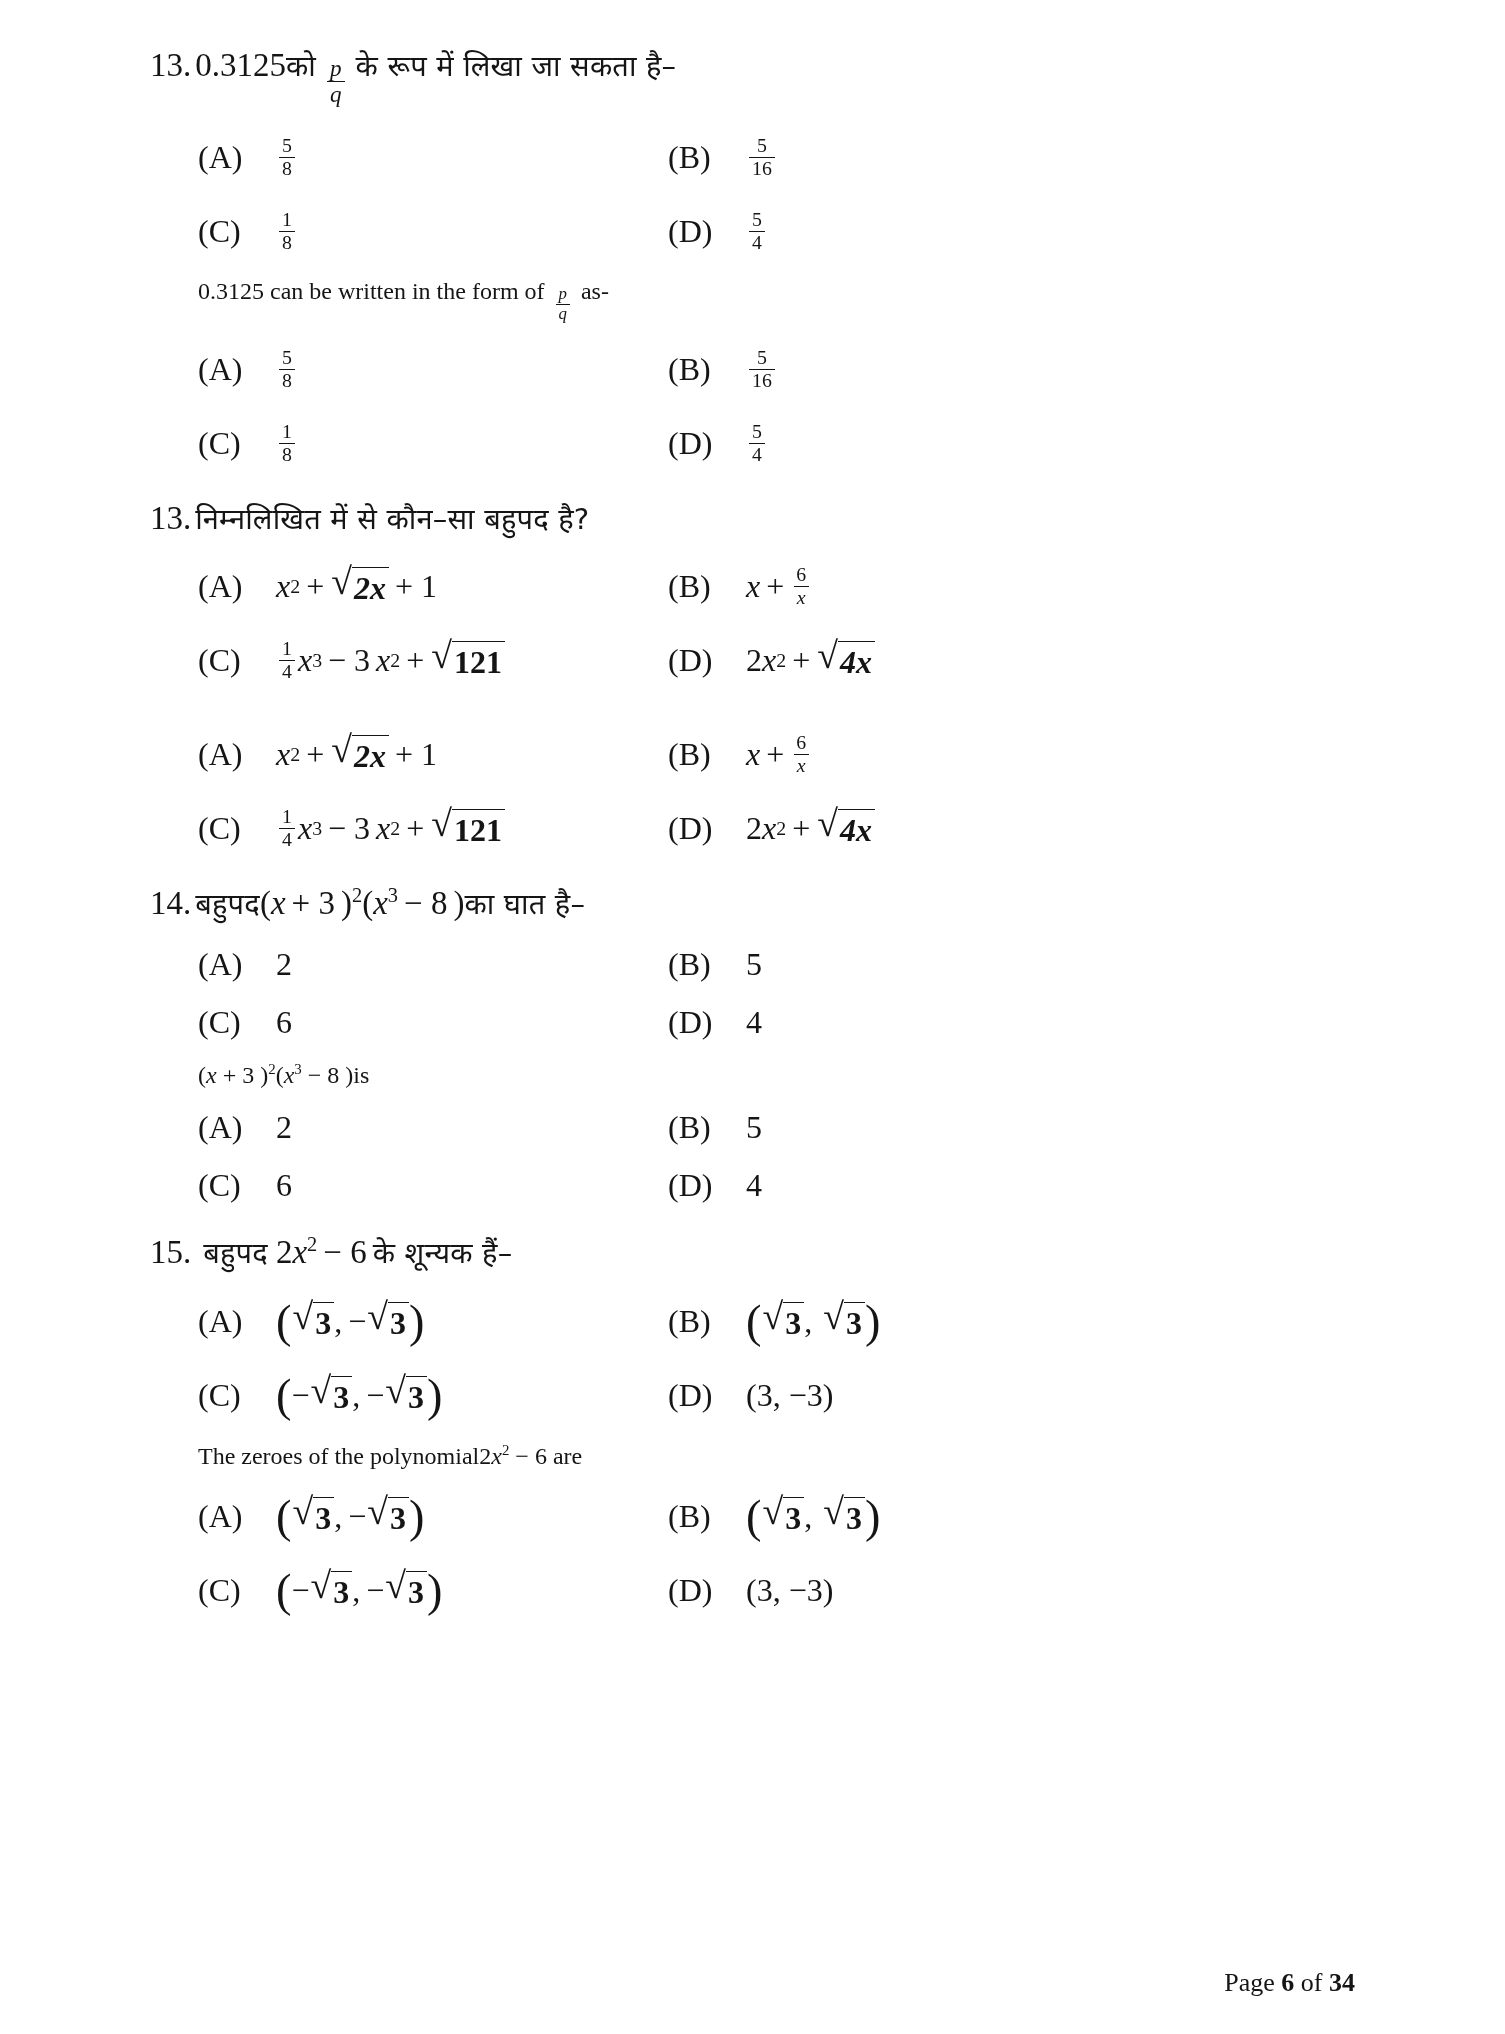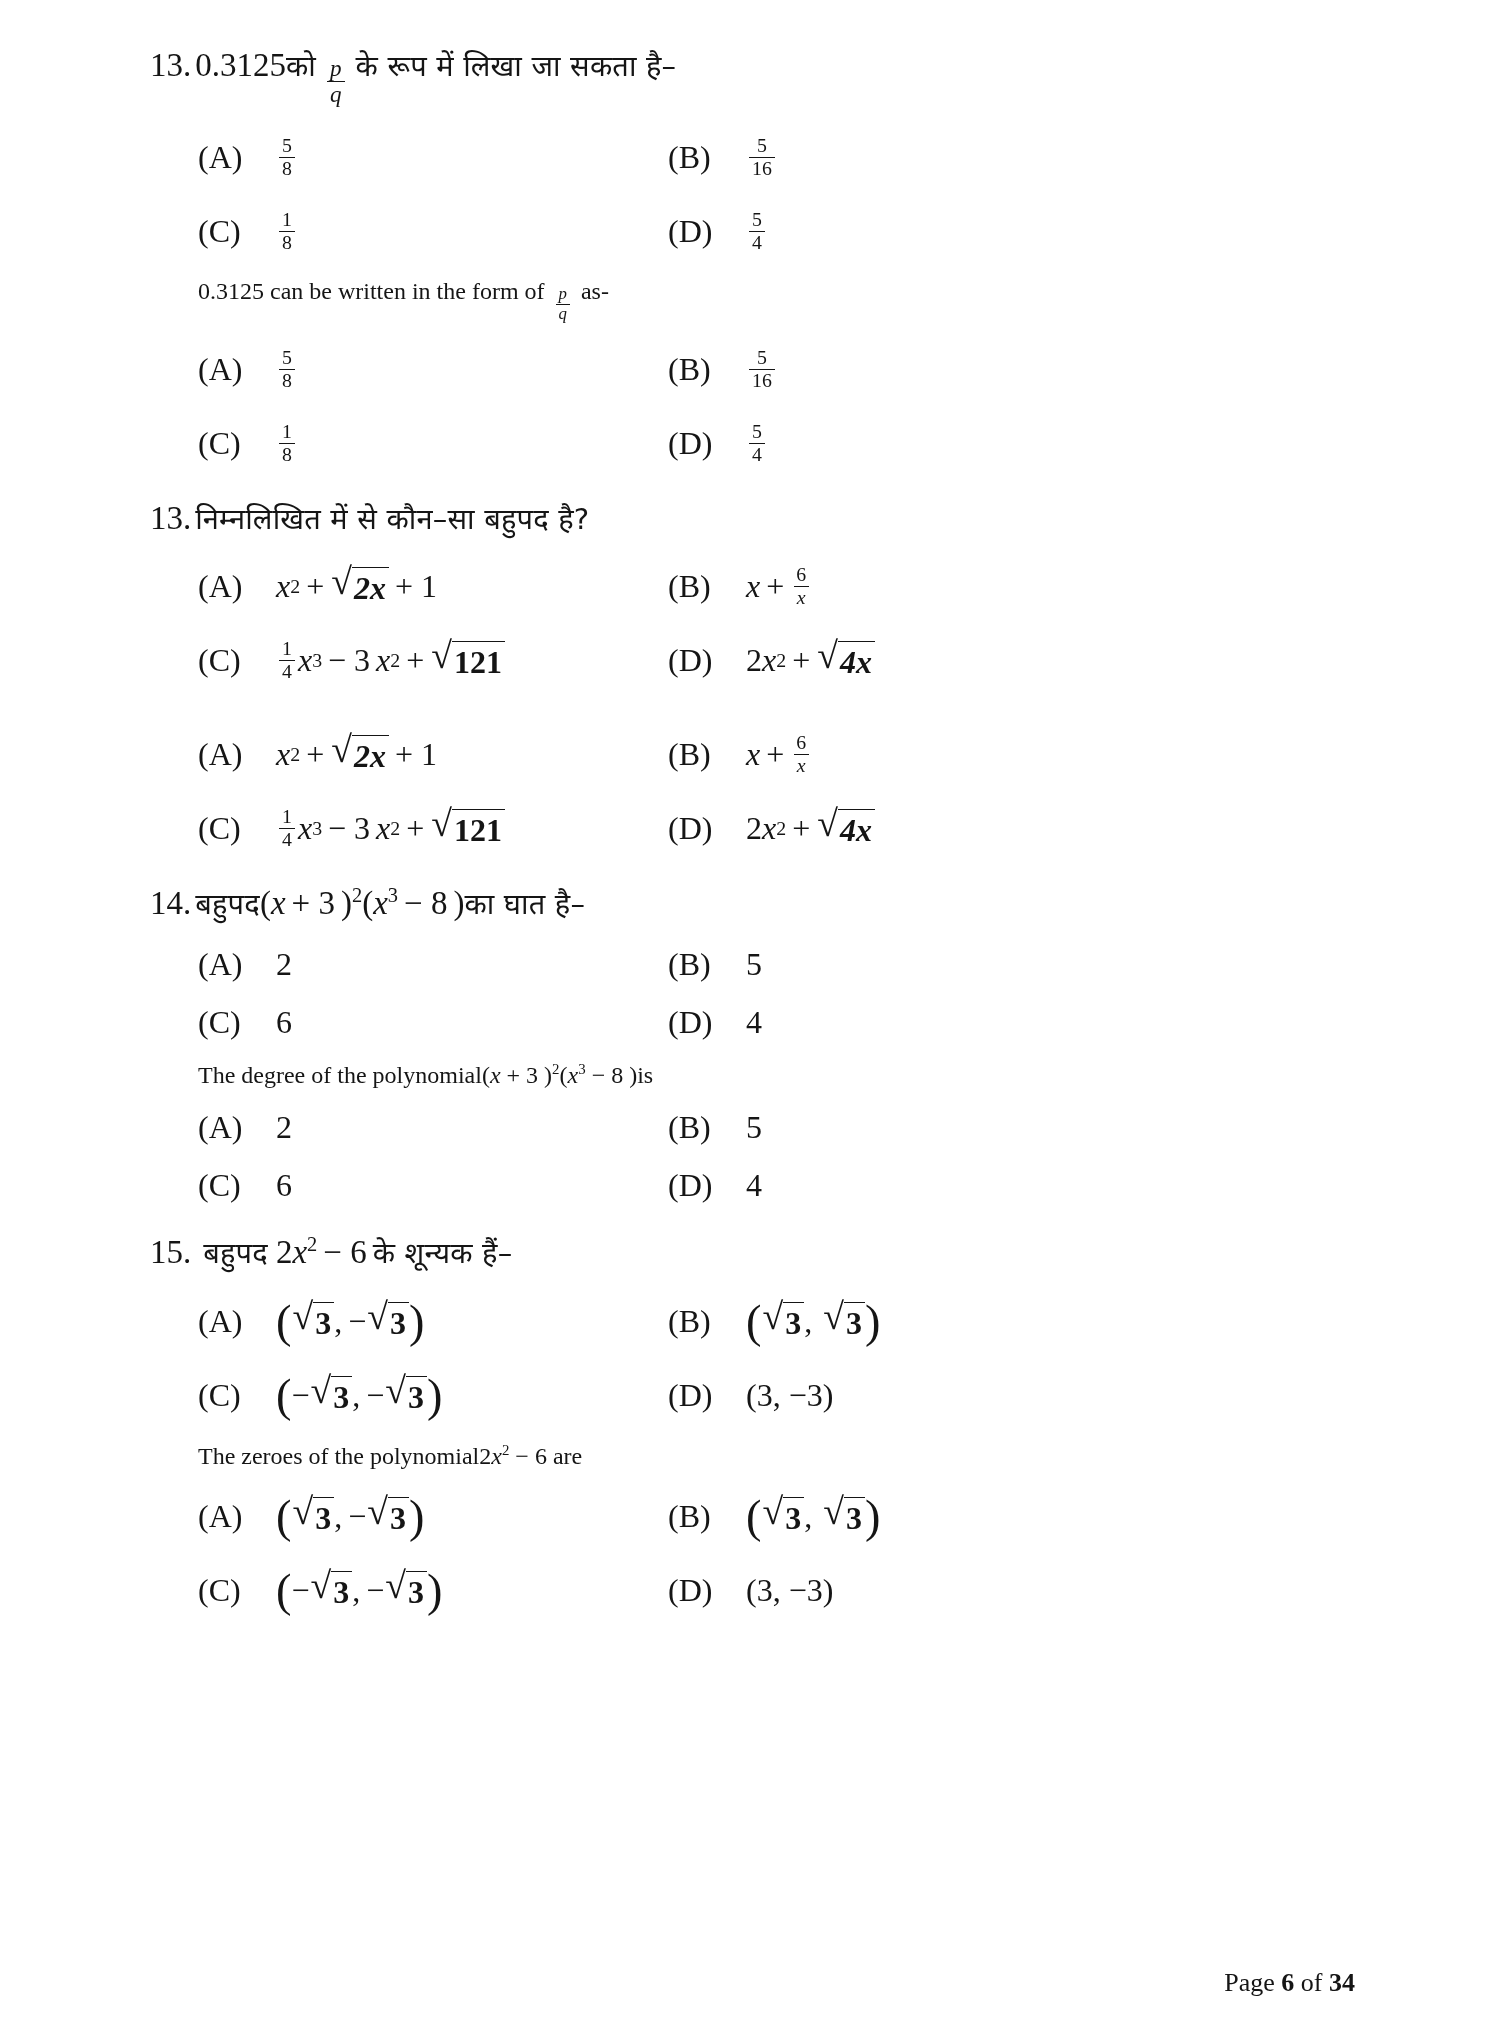--- a/index.html
+++ b/index.html
@@ -420,21 +420,20 @@
       </div>
       <div class="opt tight">
         <span class="lbl">(D)</span>
         <span class="val">4</span>
       </div>
     </div>
 
     <div class="gap-s"></div>
 
     <div class="eng qline" style="padding-left:48px">
-      <span>The degree of the polynomial </span>
       <span>
         <span>(</span><span class="mi">x</span><span class="op">+ 3</span><span>)</span><span class="supn">2</span><span>(</span><span class="mi">x</span><span class="supn">3</span><span class="op">− 8</span><span>)</span>
       </span>
       <span> is</span>
     </div>
 
     <div class="gap-s"></div>
 
     <div class="opts">
       <div class="opt tight">

